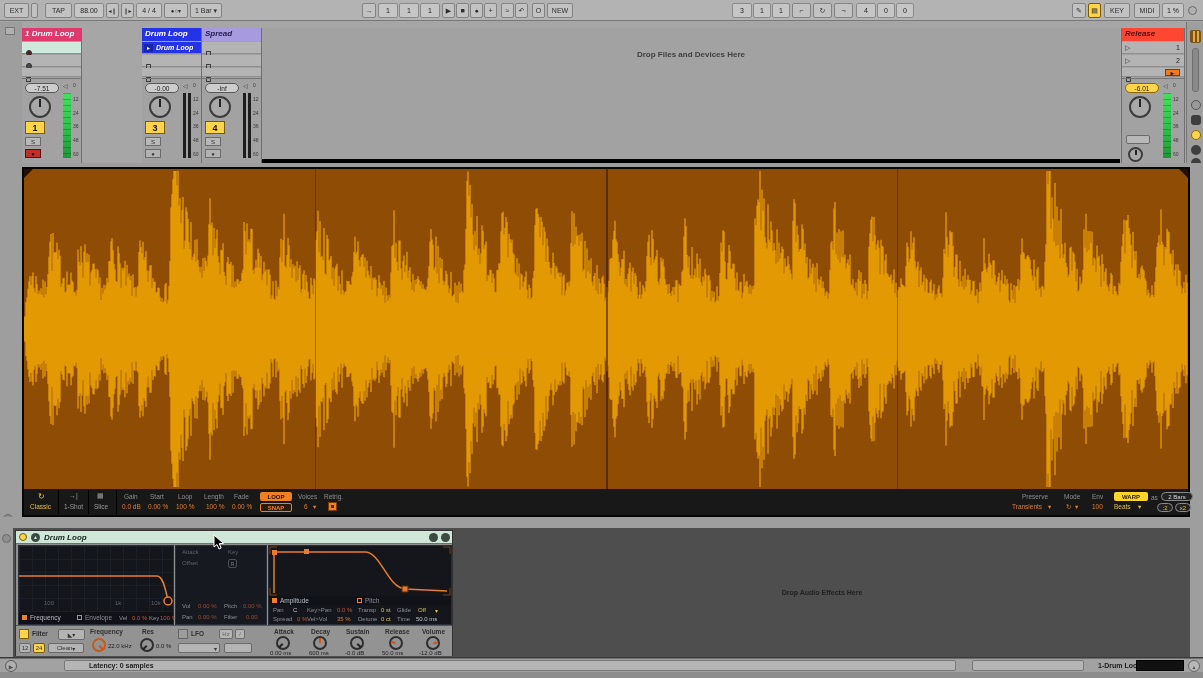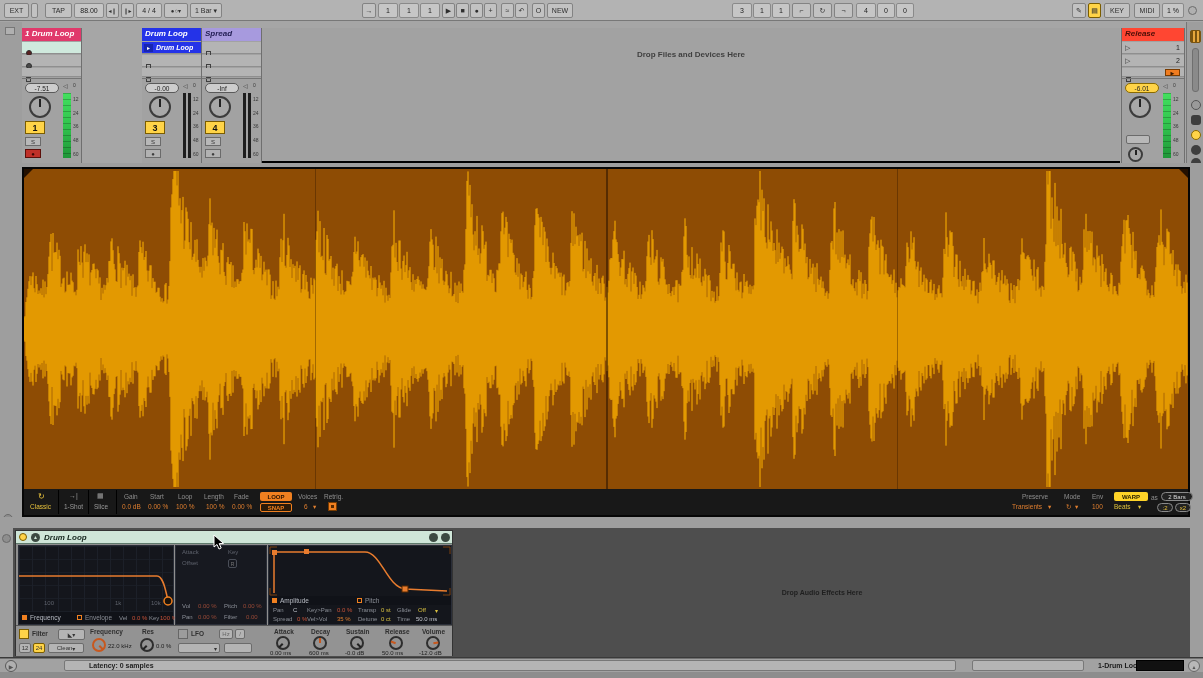--- a/index.html
+++ b/index.html
@@ -168,21 +168,21 @@
     <div class="fld" style="left:1162px;top:3px;width:22px;height:15px">
         <span>1 %</span>
       </div>
     <div class="circ" style="left:1188px;top:6px;width:9px;height:9px;border:1px solid #6b6b6b;background:#b0b0b0"></div>
   </div>
 
   <div class="a" style="left:0;top:22px;width:22px;height:141px;background:#9e9e9e">
     <div class="a" style="left:5px;top:5px;width:10px;height:8px;background:#b0b0b0;border:1px solid #777"></div>
   </div>
 
-  <div class="a" style="left:262px;top:28px;width:858px;height:135px;background:#a2a2a2;border-bottom:2px solid #000000">
+  <div class="a" style="left:262px;top:28px;width:858px;height:135px;background:#a2a2a2;border-bottom:4px solid #000000">
     <div class="a" style="left:0;top:22px;width:100%;text-align:center;font-size:8px;font-weight:bold;color:#3f3f3f">Drop Files and Devices Here</div>
   </div>
 
   <div class="track" style="left:22px">
     <div class="thead" style="background:#e0396b">1 Drum Loop</div>
     <div class="slot r1" style="background:#cfe9dd"><span class="reccirc" style="background:#5a2020"></span></div>
     <div class="slot r2"><span class="reccirc"></span></div>
     <div class="slot r3"><span class="stopsq" style="margin-top:1px"></span></div>
     <div class="mixer">
       <div class="oval">-7.51</div>

